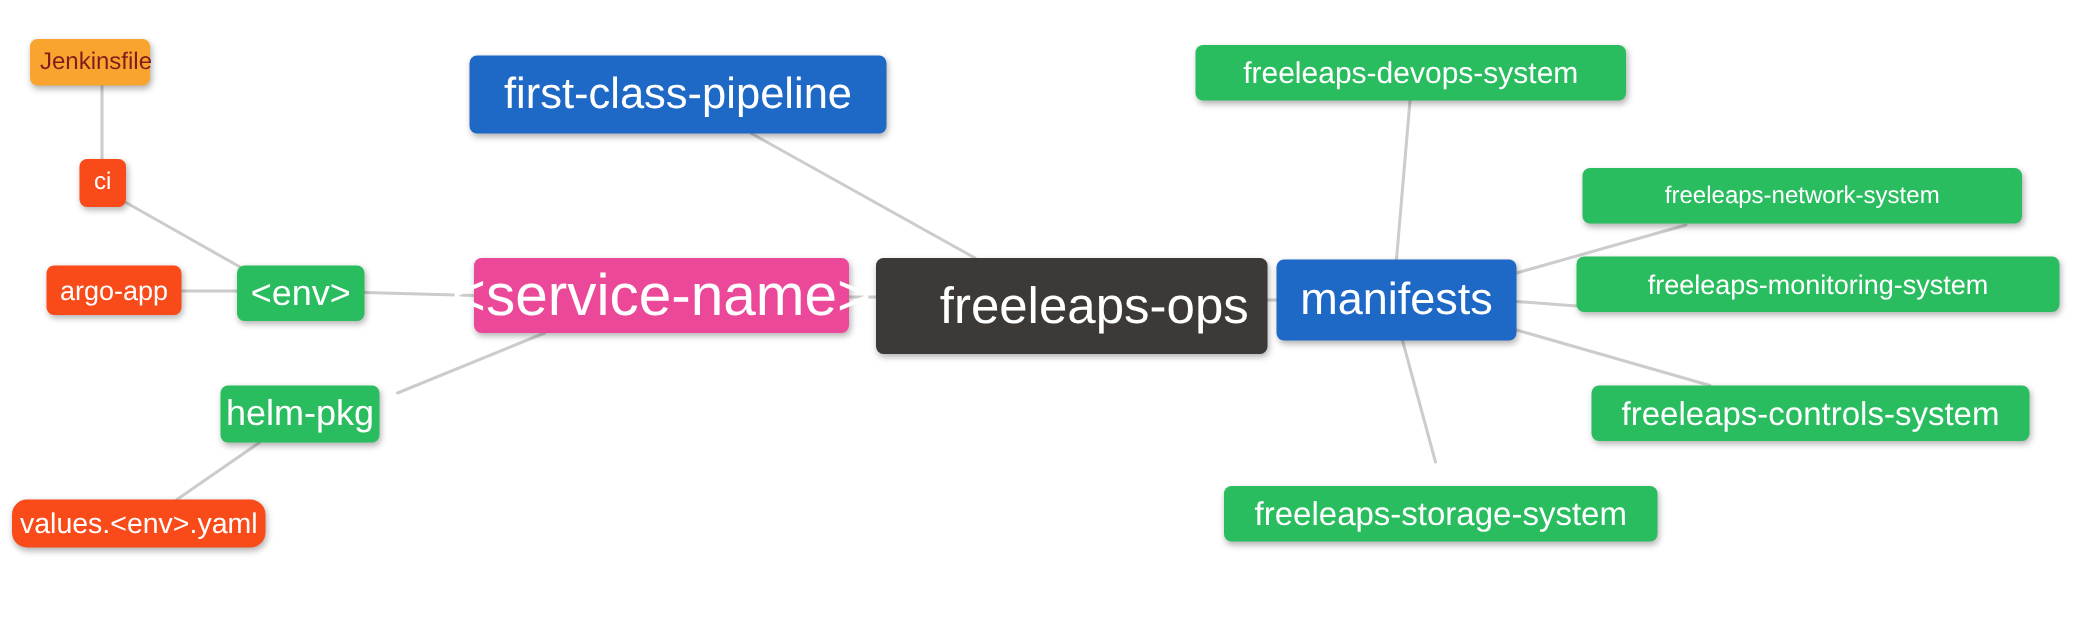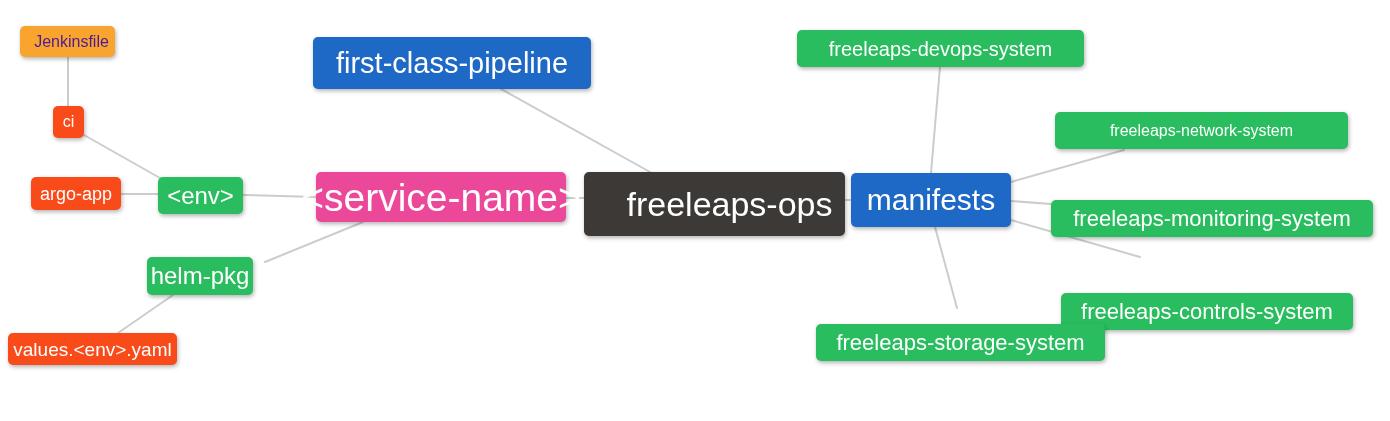--- a/index.html
+++ b/index.html
@@ -51,29 +51,29 @@
       <line x1="501" y1="89" x2="650" y2="172" stroke="#cccccc" stroke-width="2" stroke-linecap="round"></line>
       <line x1="566" y1="198" x2="584" y2="198" stroke="#cccccc" stroke-width="2" stroke-linecap="round"></line>
       <line x1="845" y1="200" x2="851" y2="200" stroke="#cccccc" stroke-width="2" stroke-linecap="round"></line>
       <line x1="940" y1="67" x2="931" y2="173" stroke="#cccccc" stroke-width="2" stroke-linecap="round"></line>
       <line x1="1011" y1="182" x2="1124" y2="150" stroke="#cccccc" stroke-width="2" stroke-linecap="round"></line>
       <line x1="1011" y1="201" x2="1051" y2="204" stroke="#cccccc" stroke-width="2" stroke-linecap="round"></line>
       <line x1="1011" y1="220" x2="1140" y2="257" stroke="#cccccc" stroke-width="2" stroke-linecap="round"></line>
       <line x1="935" y1="227" x2="957" y2="308" stroke="#cccccc" stroke-width="2" stroke-linecap="round"></line>
     </svg>
   <div id="node-layer">
-      <div class="node" style="left: 20px; top: 26px; width: 95px; height: 31px; font-size: 16px; background: rgb(249, 164, 47); color: #4c1d95; padding-left: 14px;">Jenkinsfile</div>
+      <div class="node" style="left: 20px; top: 26px; width: 80px; height: 31px; font-size: 16px; background: rgb(249, 164, 47); color: #7f1d1d; padding-left: 14px;">Jenkinsfile</div>
       <div class="node" style="left: 53px; top: 106px; width: 31px; height: 32px; font-size: 16px; background: rgb(249, 74, 25); color: rgb(255, 255, 255);">ci</div>
       <div class="node" style="left: 31px; top: 177px; width: 90px; height: 33px; font-size: 18px; background: rgb(249, 74, 25); color: rgb(255, 255, 255);">argo-app</div>
       <div class="node" style="left: 158px; top: 177px; width: 85px; height: 37px; font-size: 24px; background: rgb(41, 189, 95); color: rgb(255, 255, 255);">&lt;env&gt;</div>
       <div class="node" style="left: 147px; top: 257px; width: 106px; height: 38px; font-size: 24px; background: rgb(41, 189, 95); color: rgb(255, 255, 255);">helm-pkg</div>
-      <div class="node" style="left: 8px; top: 333px; width: 169px; height: 32px; font-size: 19px; background: rgb(249, 74, 25); color: rgb(255, 255, 255);">values.&lt;env&gt;.yaml</div>
+      <div class="node" style="left: 8px; top: 333px; width: 169px; height: 32px; font-size: 19px; background: rgb(249, 74, 25); color: rgb(255, 255, 255); border-radius: 10px;">values.&lt;env&gt;.yaml</div>
       <div class="node" style="left: 313px; top: 37px; width: 278px; height: 52px; font-size: 29px; background: rgb(30, 104, 198); color: rgb(255, 255, 255);">first-class-pipeline</div>
       <div class="node" style="left: 316px; top: 172px; width: 250px; height: 50px; font-size: 39px; background: #ec4899; color: rgb(255, 255, 255);">&lt;service-name&gt;</div>
       <div class="node" style="left: 584px; top: 172px; width: 261px; height: 64px; font-size: 34px; background: rgb(60, 57, 54); color: rgb(255, 255, 255); padding-left: 36px;">freeleaps-ops</div>
       <div class="node" style="left: 851px; top: 173px; width: 160px; height: 54px; font-size: 30px; background: rgb(30, 104, 198); color: rgb(255, 255, 255);">manifests</div>
       <div class="node" style="left: 797px; top: 30px; width: 287px; height: 37px; font-size: 20px; background: rgb(41, 189, 95); color: rgb(255, 255, 255);">freeleaps-devops-system</div>
       <div class="node" style="left: 1055px; top: 112px; width: 293px; height: 37px; font-size: 16px; background: rgb(41, 189, 95); color: rgb(255, 255, 255);">freeleaps-network-system</div>
-      <div class="node" style="left: 1051px; top: 200px; width: 322px; height: 37px; font-size: 22px; background: rgb(41, 189, 95); color: rgb(255, 255, 255);">freeleaps-monitoring-system</div>
-      <div class="node" style="left: 1061px; top: 257px; width: 292px; height: 37px; font-size: 22px; background: rgb(41, 189, 95); color: rgb(255, 255, 255); margin-top: 36px;">freeleaps-controls-system</div>
+      <div class="node" style="left: 1051px; top: 171px; width: 322px; height: 37px; font-size: 18px; background: rgb(41, 189, 95); color: rgb(255, 255, 255);">freeleaps-monitoring-system</div>
+      <div class="node" style="left: 1061px; top: 257px; width: 292px; height: 37px; font-size: 22px; background: rgb(41, 189, 95); color: rgb(255, 255, 255);">freeleaps-controls-system</div>
       <div class="node" style="left: 816px; top: 308px; width: 289px; height: 37px; font-size: 22px; background: rgb(41, 189, 95); color: rgb(255, 255, 255); margin-top: 16px;">freeleaps-storage-system</div>
     </div>
 </div>
 
 </body></html>

